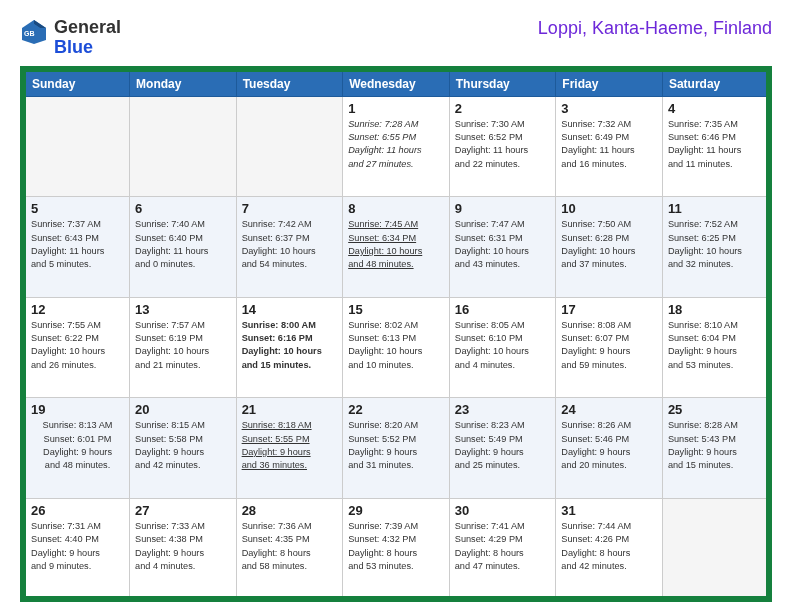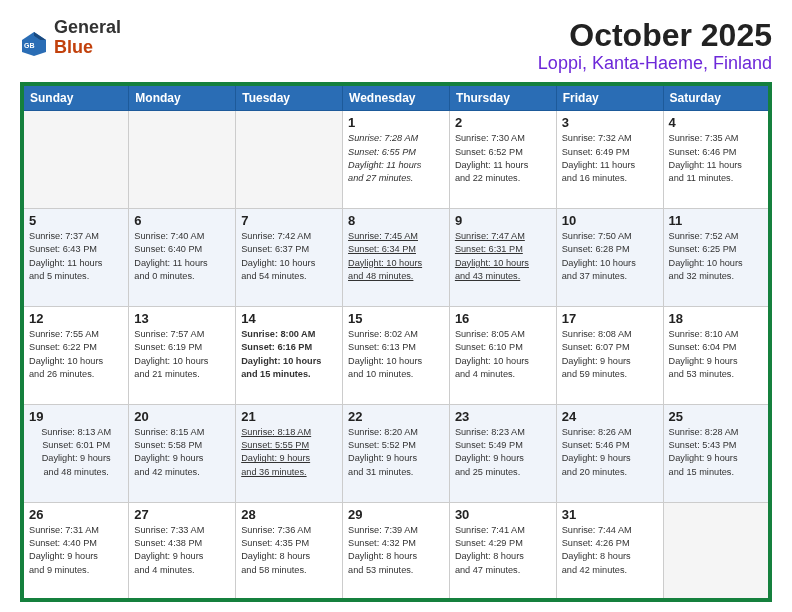--- a/index.html
+++ b/index.html
@@ -18,50 +18,50 @@
       flex-direction: column;
     }
     .header {
       display: flex;
       justify-content: space-between;
       align-items: flex-start;
       margin-bottom: 8px;
     }
     .logo {
       display: flex;
-      align-items: flex-end;
+      align-items: flex-start;
       gap: 6px;
     }
     .logo-text {
       font-size: 18px;
       font-weight: bold;
       line-height: 1.1;
     }
     .logo-general { color: #333; }
-    .logo-blue { color: #c2410c; }
+    .logo-blue { color: #1d4ed8; }
     .logo-icon {
       width: 28px;
       height: 28px;
     }
     .title-block {
       text-align: right;
     }
     .month-title {
       font-size: 32px;
       font-weight: bold;
       color: #222;
       line-height: 1.1;
     }
     .location {
       font-size: 18px;
       color: #6d28d9;
     }
     .calendar {
       flex: 1;
-      border: 4px solid #15803d;
+      border: 6px solid #15803d;
       border-collapse: collapse;
       width: 100%;
       table-layout: fixed;
     }
     .calendar th {
       background-color: #2a6db5;
       color: #fff;
       text-align: left;
       padding: 5px 6px;
       font-size: 12px;
@@ -107,21 +107,20 @@
         <polygon points="14,2 26,10 20,10 14,6" fill="#1a4a80"></polygon>
         <polygon points="14,6 20,10 20,20 14,22" fill="#2a6db5"></polygon>
         <text x="4" y="18" font-size="7" fill="white" font-weight="bold">GB</text>
       </svg>
       <div class="logo-text">
         <span class="logo-general">General</span><br>
         <span class="logo-blue">Blue</span>
       </div>
     </div>
     <div class="title-block">
-      <div class="month-title">October 2025</div>
       <div class="location">Loppi, Kanta-Haeme, Finland</div>
     </div>
   </div>
 
   <table class="calendar">
     <thead>
       <tr>
         <th>Sunday</th>
         <th>Monday</th>
         <th>Tuesday</th>
@@ -189,21 +188,21 @@
           </td>
           <td>
             <span class="day-num">8</span>
             <div class="day-info" style="white-space: pre-line; text-decoration: underline;">Sunrise: 7:45 AM
 Sunset: 6:34 PM
 Daylight: 10 hours
 and 48 minutes.</div>
           </td>
           <td>
             <span class="day-num">9</span>
-            <div class="day-info" style="white-space: pre-line; text-decoration: underline;">Sunrise: 7:47 AM
+            <div class="day-info" style="white-space: pre-line;">Sunrise: 7:47 AM
 Sunset: 6:31 PM
 Daylight: 10 hours
 and 43 minutes.</div>
           </td>
           <td>
             <span class="day-num">10</span>
             <div class="day-info" style="white-space: pre-line;">Sunrise: 7:50 AM
 Sunset: 6:28 PM
 Daylight: 10 hours
 and 37 minutes.</div>

